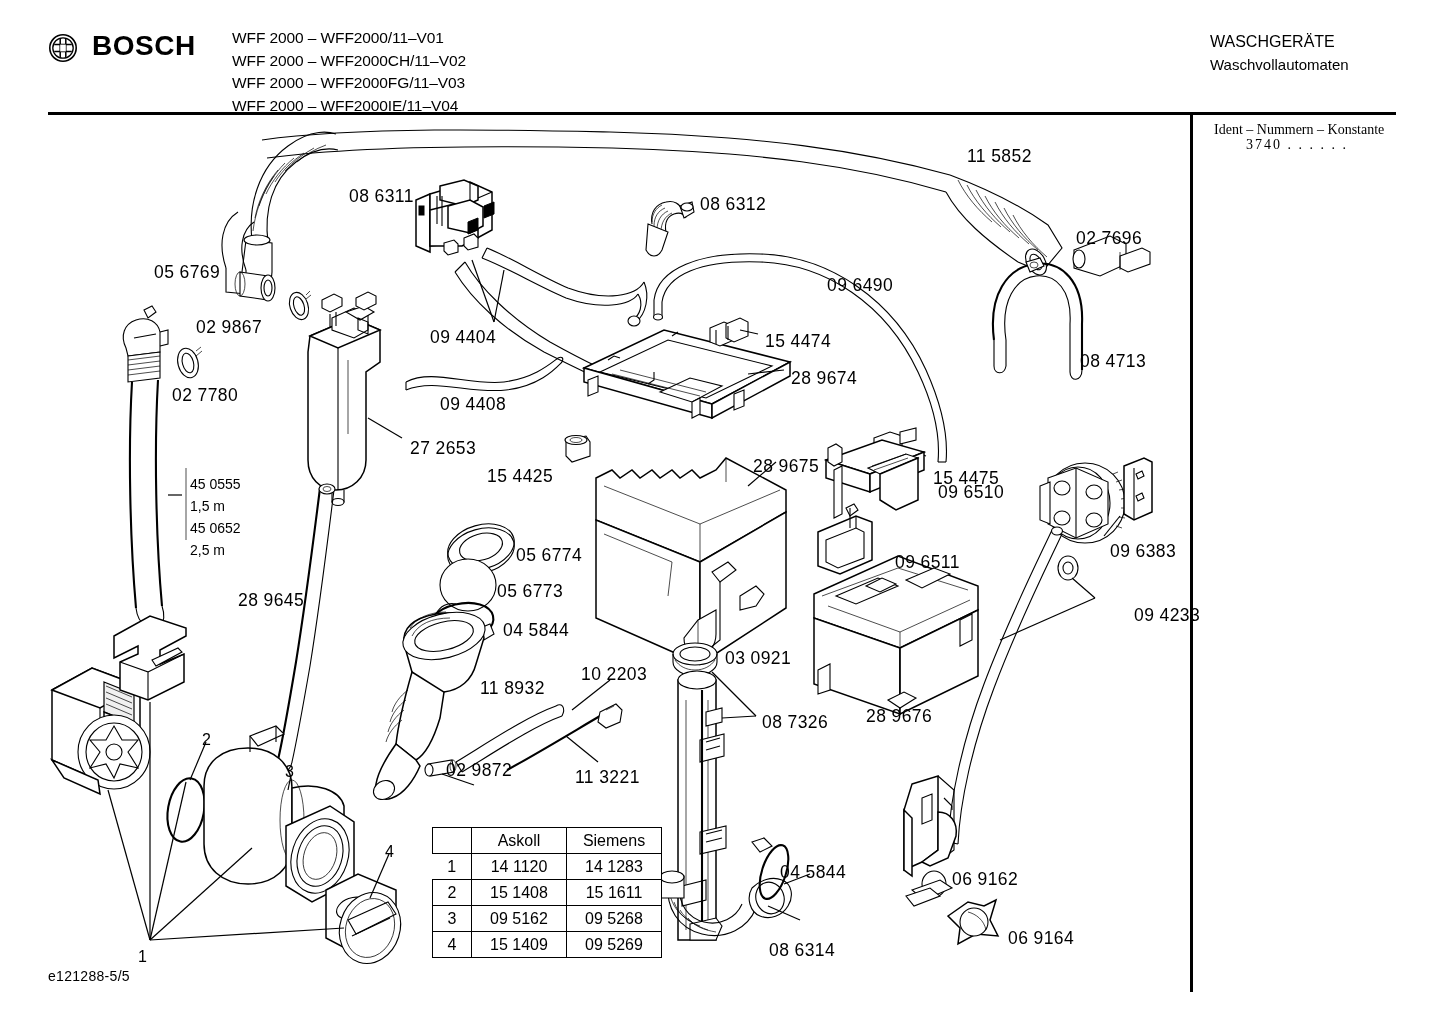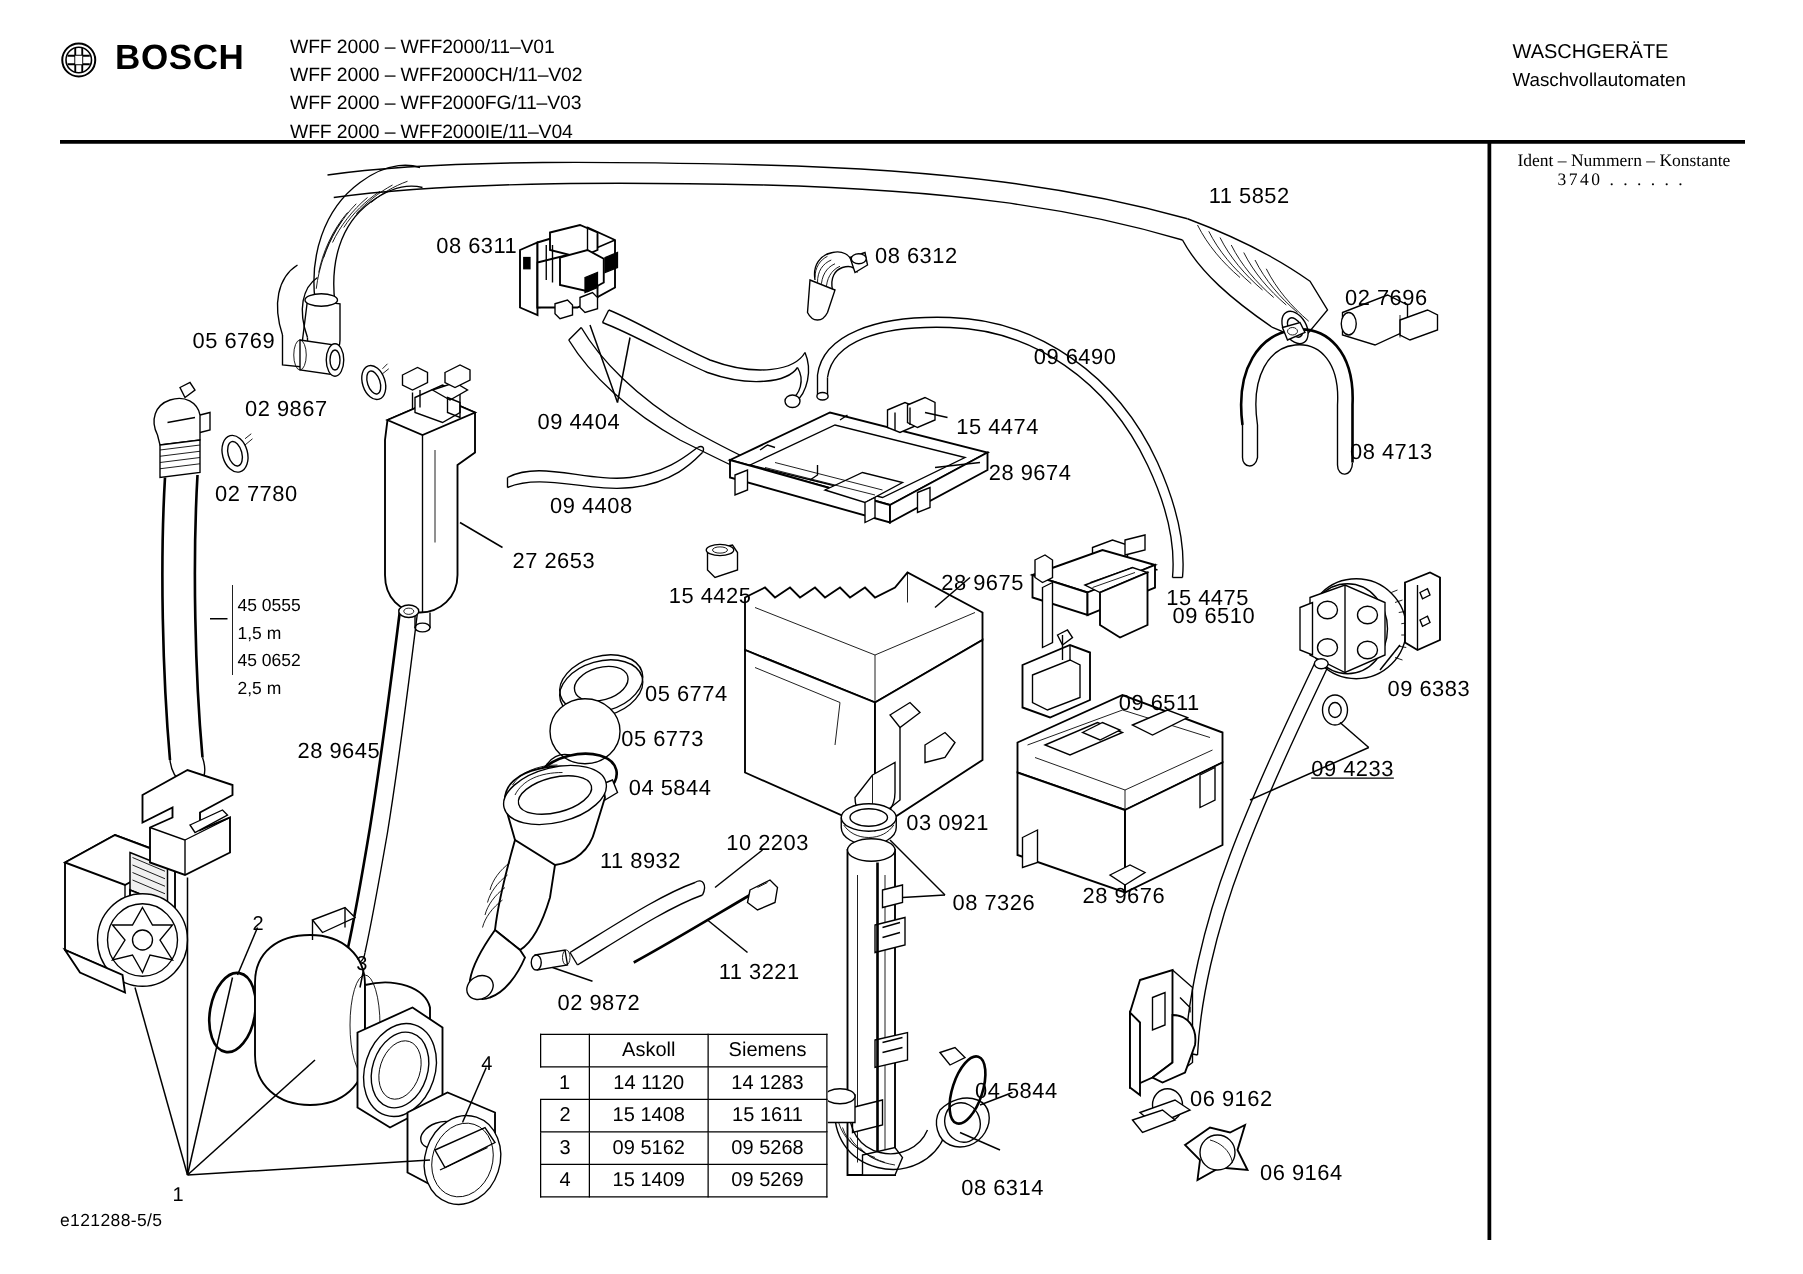--- a/index.html
+++ b/index.html
@@ -668,41 +668,41 @@
   </svg>
 
   <div id="labels-layer">
       <div class="plabel" style="left: 143px; top: 262px; margin-left: 11px;">05 6769</div>
       <div class="plabel" style="left: 196px; top: 317px;">02 9867</div>
       <div class="plabel" style="left: 172px; top: 385px; text-align: right;">02 7780</div>
       <div class="plabel" style="left: 349px; top: 186px;">08 6311</div>
       <div class="plabel" style="left: 430px; top: 327px;">09 4404</div>
       <div class="plabel" style="left: 440px; top: 394px;">09 4408</div>
       <div class="plabel" style="left: 410px; top: 438px;">27 2653</div>
-      <div class="plabel" style="left: 487px; top: 466px; margin-left: 48px;">15 4425</div>
+      <div class="plabel" style="left: 487px; top: 466px;">15 4425</div>
       <div class="plabel" style="left: 516px; top: 545px;">05 6774</div>
       <div class="plabel" style="left: 497px; top: 581px;">05 6773</div>
       <div class="plabel" style="left: 503px; top: 620px;">04 5844</div>
       <div class="plabel" style="left: 480px; top: 678px;">11 8932</div>
       <div class="plabel" style="left: 581px; top: 664px;">10 2203</div>
       <div class="plabel" style="left: 575px; top: 767px;">11 3221</div>
-      <div class="plabel" style="left: 446px; top: 792px;">02 9872</div>
+      <div class="plabel" style="left: 446px; top: 760px;">02 9872</div>
       <div class="plabel" style="left: 700px; top: 194px;">08 6312</div>
       <div class="plabel" style="left: 827px; top: 275px;">09 6490</div>
       <div class="plabel" style="left: 765px; top: 331px;">15 4474</div>
       <div class="plabel" style="left: 791px; top: 368px;">28 9674</div>
       <div class="plabel" style="left: 753px; top: 456px;">28 9675</div>
       <div class="plabel" style="left: 933px; top: 468px;">15 4475</div>
       <div class="plabel" style="left: 938px; top: 482px;">09 6510</div>
       <div class="plabel" style="left: 895px; top: 552px;">09 6511</div>
       <div class="plabel" style="left: 967px; top: 146px;">11 5852</div>
       <div class="plabel" style="left: 1076px; top: 228px;">02 7696</div>
       <div class="plabel" style="left: 1080px; top: 351px;">08 4713</div>
       <div class="plabel" style="left: 1110px; top: 541px;">09 6383</div>
-      <div class="plabel" style="left: 1049px; top: 605px; text-decoration: underline;">09 4233</div>
+      <div class="plabel" style="left: 1134px; top: 605px;">09 4233</div>
       <div class="plabel" style="left: 238px; top: 590px;">28 9645</div>
       <div class="plabel" style="left: 725px; top: 648px;">03 0921</div>
       <div class="plabel" style="left: 762px; top: 712px;">08 7326</div>
       <div class="plabel" style="left: 866px; top: 706px;">28 9676</div>
       <div class="plabel" style="left: 780px; top: 862px;">04 5844</div>
       <div class="plabel" style="left: 769px; top: 940px;">08 6314</div>
       <div class="plabel" style="left: 952px; top: 869px;">06 9162</div>
       <div class="plabel" style="left: 1008px; top: 928px;">06 9164</div>
     </div>
   <div id="lengths-layer">

